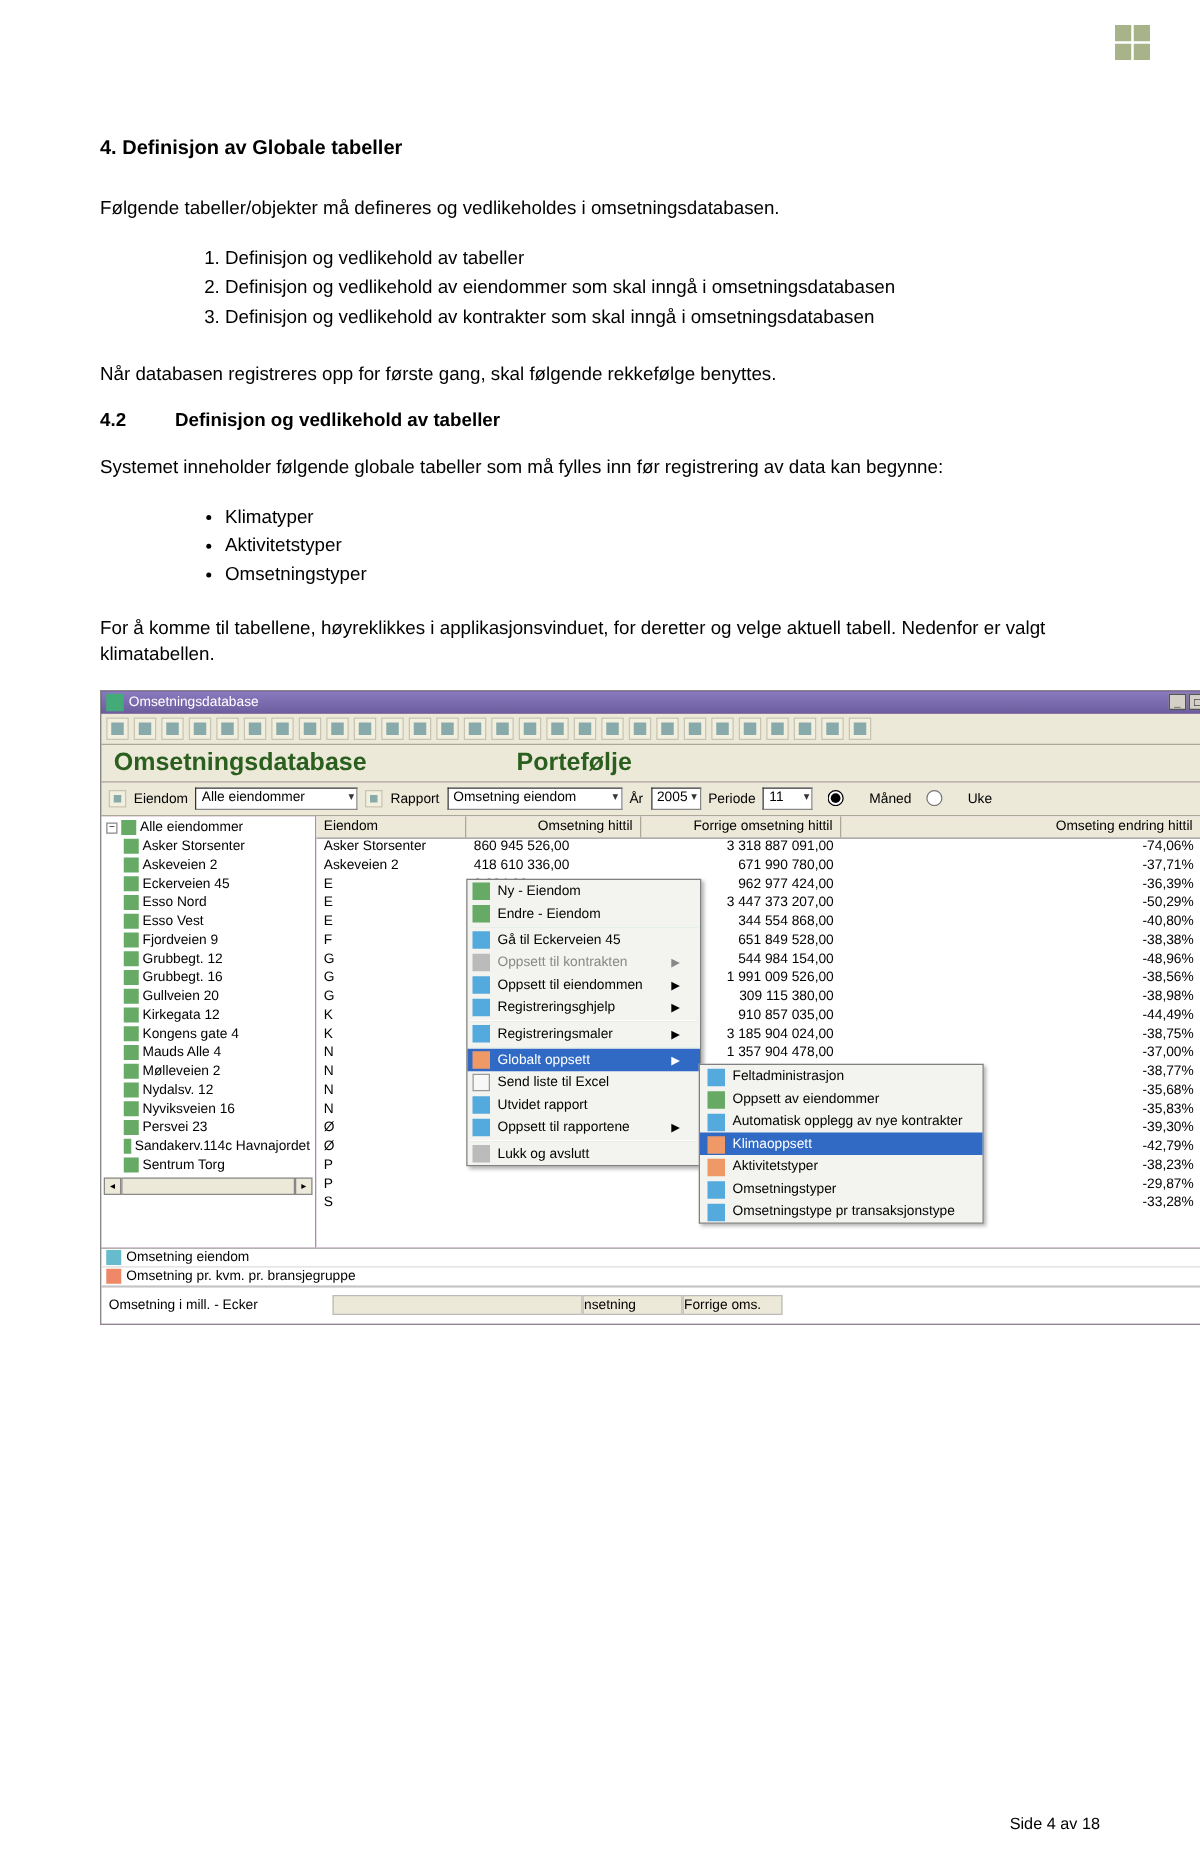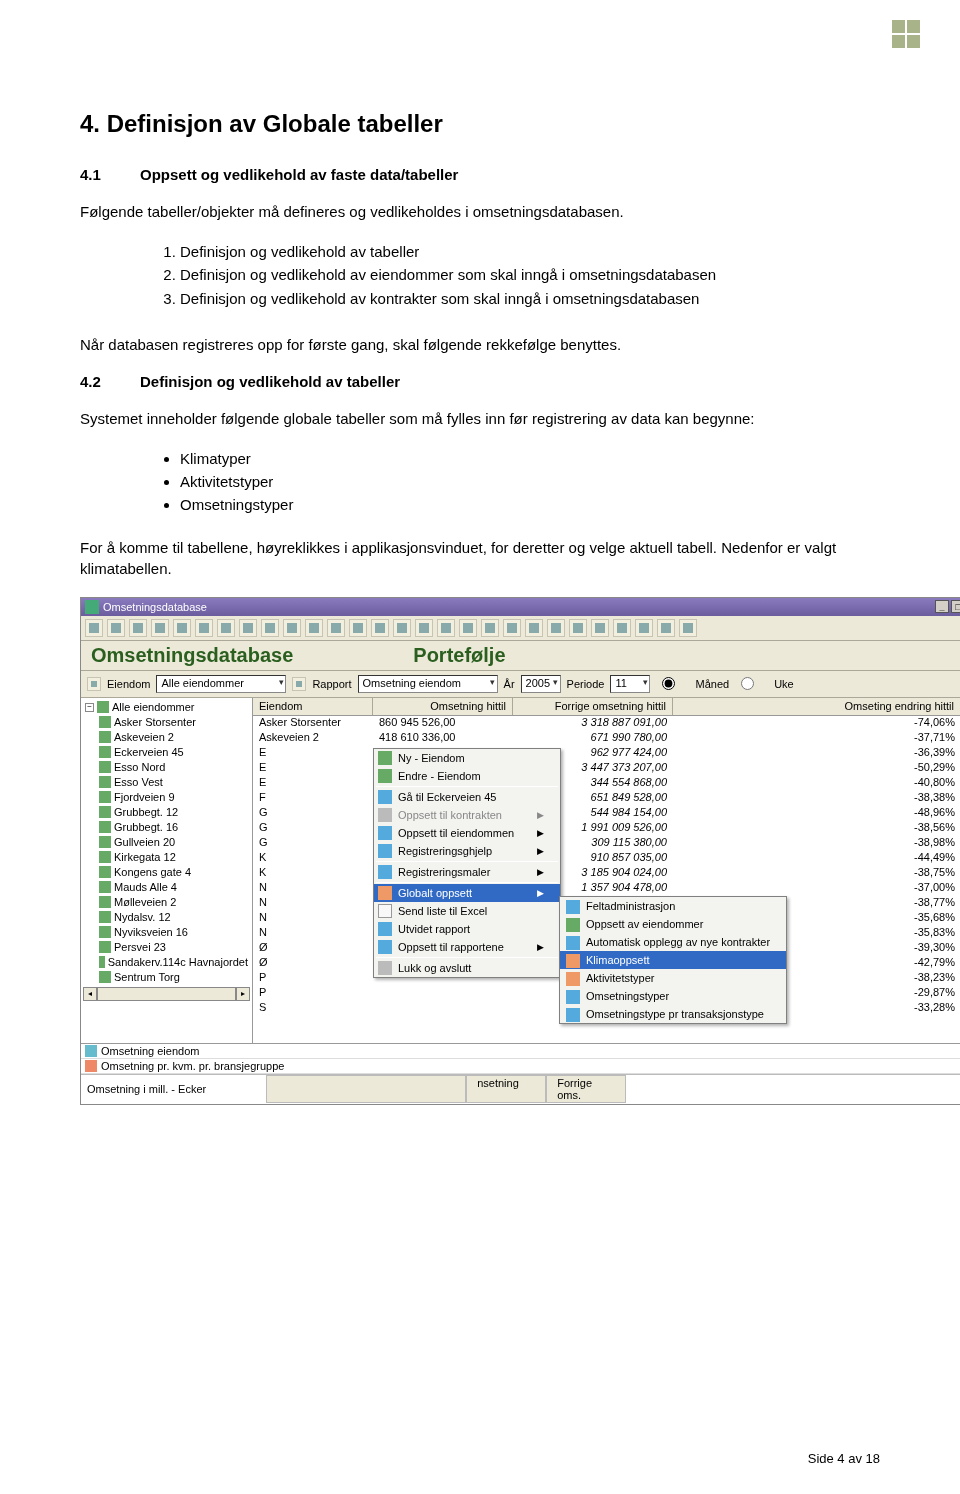--- a/index.html
+++ b/index.html
@@ -20,21 +20,21 @@
     display: grid;
     grid-template-columns: 1fr 1fr;
     grid-template-rows: 1fr 1fr;
     gap: 2px;
   }
   .page-logo div { background: #a8b38a; }
   .doc-content {
     padding: 110px 80px 0 80px;
   }
   h1 {
-    font-size: 24px;
+    font-size: 16px;
     font-weight: bold;
     margin-bottom: 28px;
   }
   .section-row {
     display: flex;
     margin-bottom: 18px;
   }
   .section-num {
     width: 60px;
     font-weight: bold;
@@ -139,21 +139,21 @@
   .tree-scroll .sbtn{width:14px;height:14px;background:#ece9d8;border:1px solid #888;font-size:8px;display:inline-flex;align-items:center;justify-content:center;}
   .tree-scroll .sbar{flex:1;height:14px;background:#ece9d8;border:1px solid #888;}
   .right-pane{flex:1;background:#fff;position:relative;overflow:hidden;}
   .gridhead{display:flex;background:#ece9d8;border-bottom:1px solid #999;}
   .gridhead div{border-right:1px solid #aca899;padding:2px 6px;font-size:11px;height:17px;}
   .gh1{width:120px;} .gh2{width:140px;text-align:right;} .gh3{width:160px;text-align:right;} .gh4{flex:1;text-align:right;padding-right:30px!important;}
   .gridbody{position:relative;}
   .grow{display:flex;height:15px;}
   .gc1{width:120px;padding:0 6px;white-space:nowrap;overflow:hidden;} 
   .gc2{width:140px;text-align:left;padding:0 6px;} 
-  .gc3{width:160px;text-align:right;padding:0 6px;font-style:italic;} 
+  .gc3{width:160px;text-align:right;padding:0 6px;} 
   .gc4{flex:1;text-align:right;padding:0 30px 0 6px;}
   .ctxmenu{
     position:absolute;background:#f3f3f0;border:1px solid #808080;
     box-shadow:2px 2px 3px rgba(0,0,0,.3);
     left:120px;top:50px;width:188px;font-size:11px;z-index:5;
   }
   .ctx-item{display:flex;align-items:center;gap:6px;padding:3px 16px 3px 4px;height:18px;position:relative;}
   .ctx-item.highlight{background:#316ac5;color:#fff;}
   .ctx-item.disabled{color:#888;}
   .ctx-item .arrow{margin-left:auto;font-size:9px;}
@@ -170,42 +170,38 @@
     box-shadow:2px 2px 3px rgba(0,0,0,.3);font-size:11px;z-index:6;
   }
   .sub-item{display:flex;gap:6px;padding:3px 6px;height:18px;}
   .sub-item.highlight{background:#316ac5;color:#fff;}
   .bottompanes{border-top:1px solid #999;background:#fff;}
   .btab{display:flex;align-items:center;gap:4px;padding:1px 4px;height:15px;border-bottom:1px solid #ddd;}
   .btab .bi{width:12px;height:12px;background:#6bc;display:inline-block;}
   .btab .bi2{background:#e86;}
   .chartstrip{display:flex;align-items:center;padding:2px 6px;gap:60px;background:#fff;border-top:1px solid #bbb;height:30px;}
   .ch-head{display:flex;flex:1;}
-  .ch-head div{border:1px solid #bbb;background:#ece9d8;padding:1px 10px;font-size:11px;}
+  .ch-head div{border:1px solid #bbb;background:#ece9d8;padding:1px 0;font-size:11px;}
   .footer{
     position:absolute;bottom:28px;right:80px;font-size:13px;
   }
 </style>
 </head>
 <body>
 
 <div class="page-logo">
   <div></div>
     <div></div>
     <div></div>
     <div></div>
 </div>
 
 <div class="doc-content">
   <h1>4. Definisjon av Globale tabeller</h1>
 
-  <div class="section-row">
-    <div class="section-num">4.1</div>
-    <div class="section-title">Oppsett og vedlikehold av faste data/tabeller</div>
-  </div>
 
   <p class="para">Følgende tabeller/objekter må defineres og vedlikeholdes i omsetningsdatabasen.</p>
 
   <ol class="numlist">
     <li>Definisjon og vedlikehold av tabeller</li>
     <li>Definisjon og vedlikehold av eiendommer som skal inngå i omsetningsdatabasen</li>
     <li>Definisjon og vedlikehold av kontrakter som skal inngå i omsetningsdatabasen</li>
   </ol>
 
   <p class="para">Når databasen registreres opp for første gang, skal følgende rekkefølge benyttes.</p>

